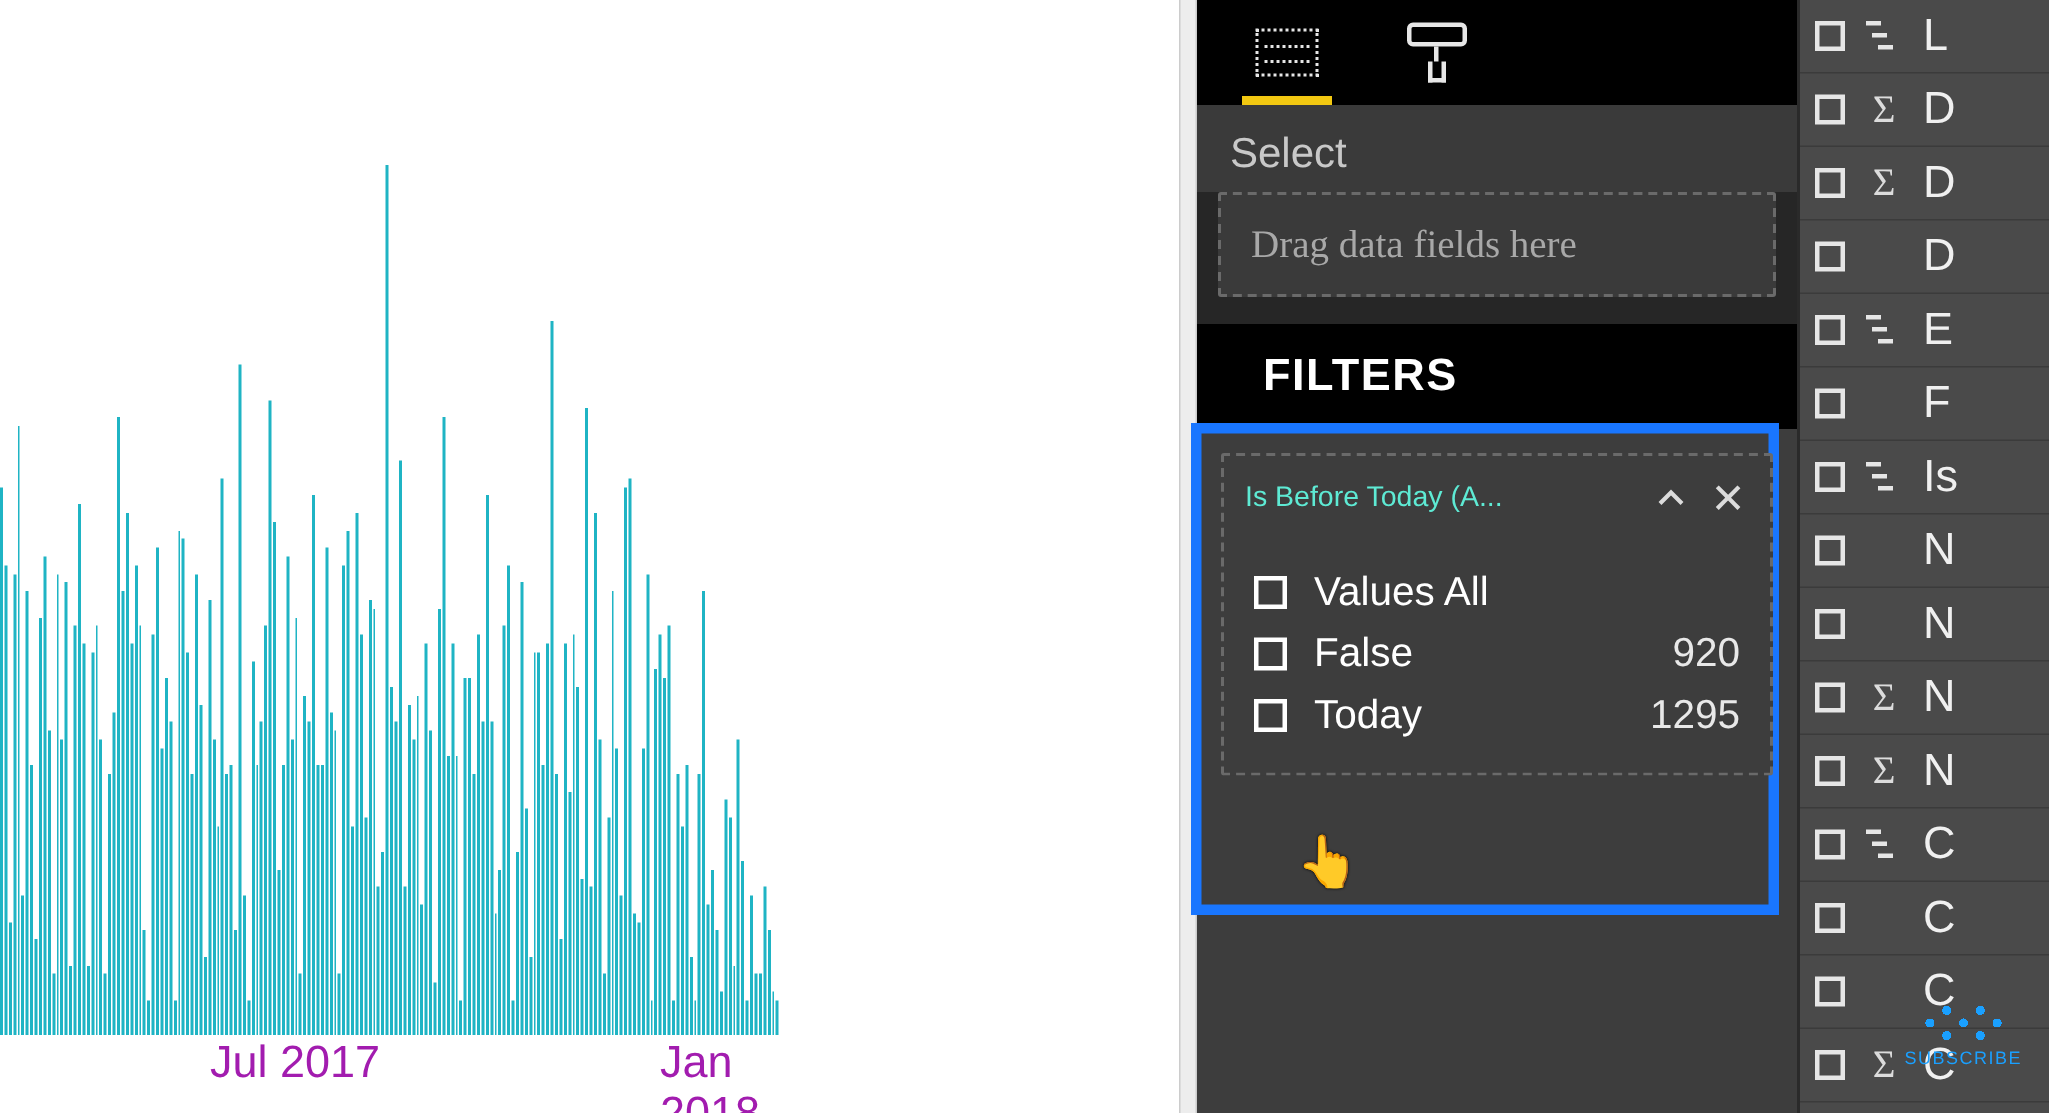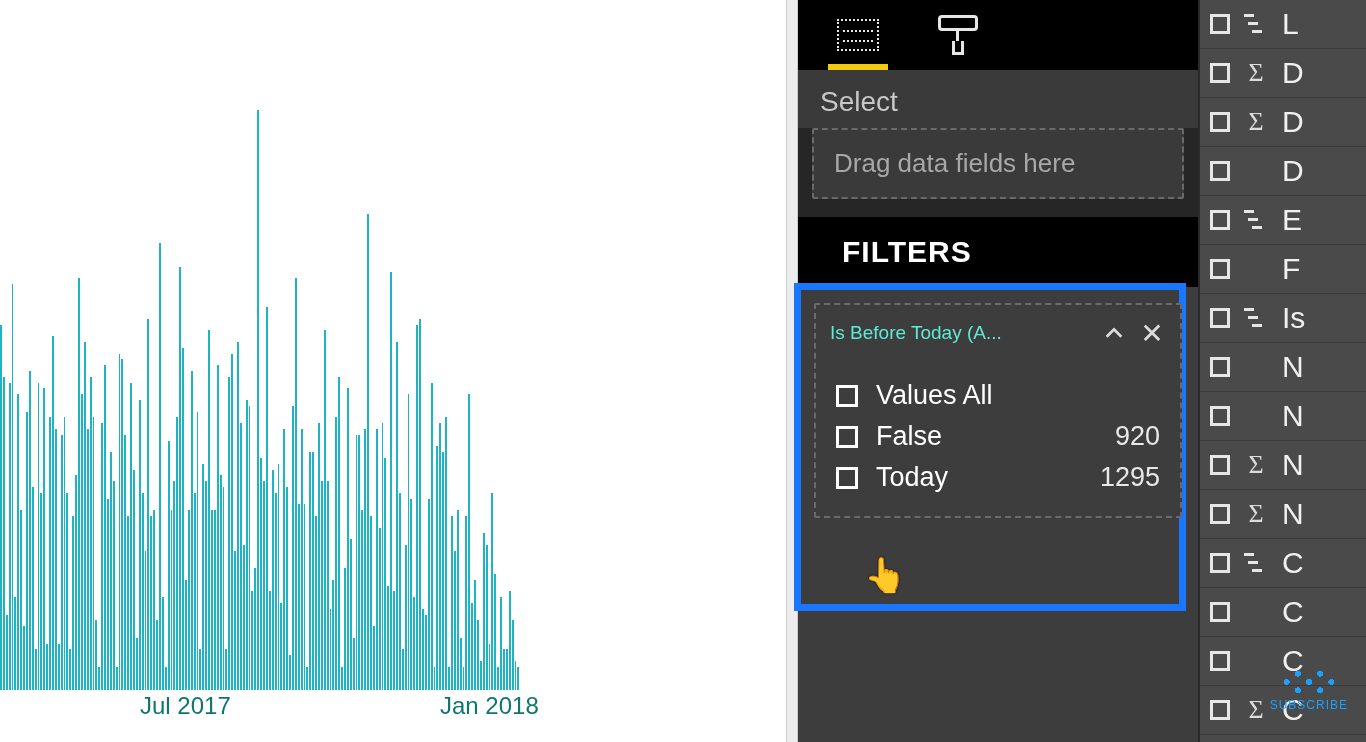--- a/index.html
+++ b/index.html
@@ -35,22 +35,22 @@
   }
   .bars div {
     flex:1 1 0;
     background:#1fb4c4;
     min-width:1px;
   }
   .xaxis {
     position:absolute;
     left:0; top:692px;
     width:540px; height:40px;
-    color:#0f766e;
-    font-size:24px;
+    color:#a21caf;
+    font-size:30px;
   }
   .xaxis .xl1 { position:absolute; left:140px; }
   .xaxis .xl2 { position:absolute; left:440px; }
 
   
   .vdivider { width:12px; height:742px; background:#ededed; border-left:1px solid #ccc; border-right:1px solid #ccc;}
 
   
   .vis-panel {
     width:400px;
@@ -109,20 +109,21 @@
     background:#3a3a3a;
   }
   .dropwell {
     margin:0 14px 18px;
     padding:18px 20px;
     border:2px dashed #6a6a6a;
     border-radius:2px;
     color:#a8a8a8;
     font-size:26px;
     background:#3a3a3a;
+    font-family:Liberation Serif, serif;
   }
   .filters-hdr {
     background:#000;
     color:#fff;
     font-size:30px;
     font-weight:600;
     padding:18px 44px;
     letter-spacing:1px;
   }
   .filters-body {

